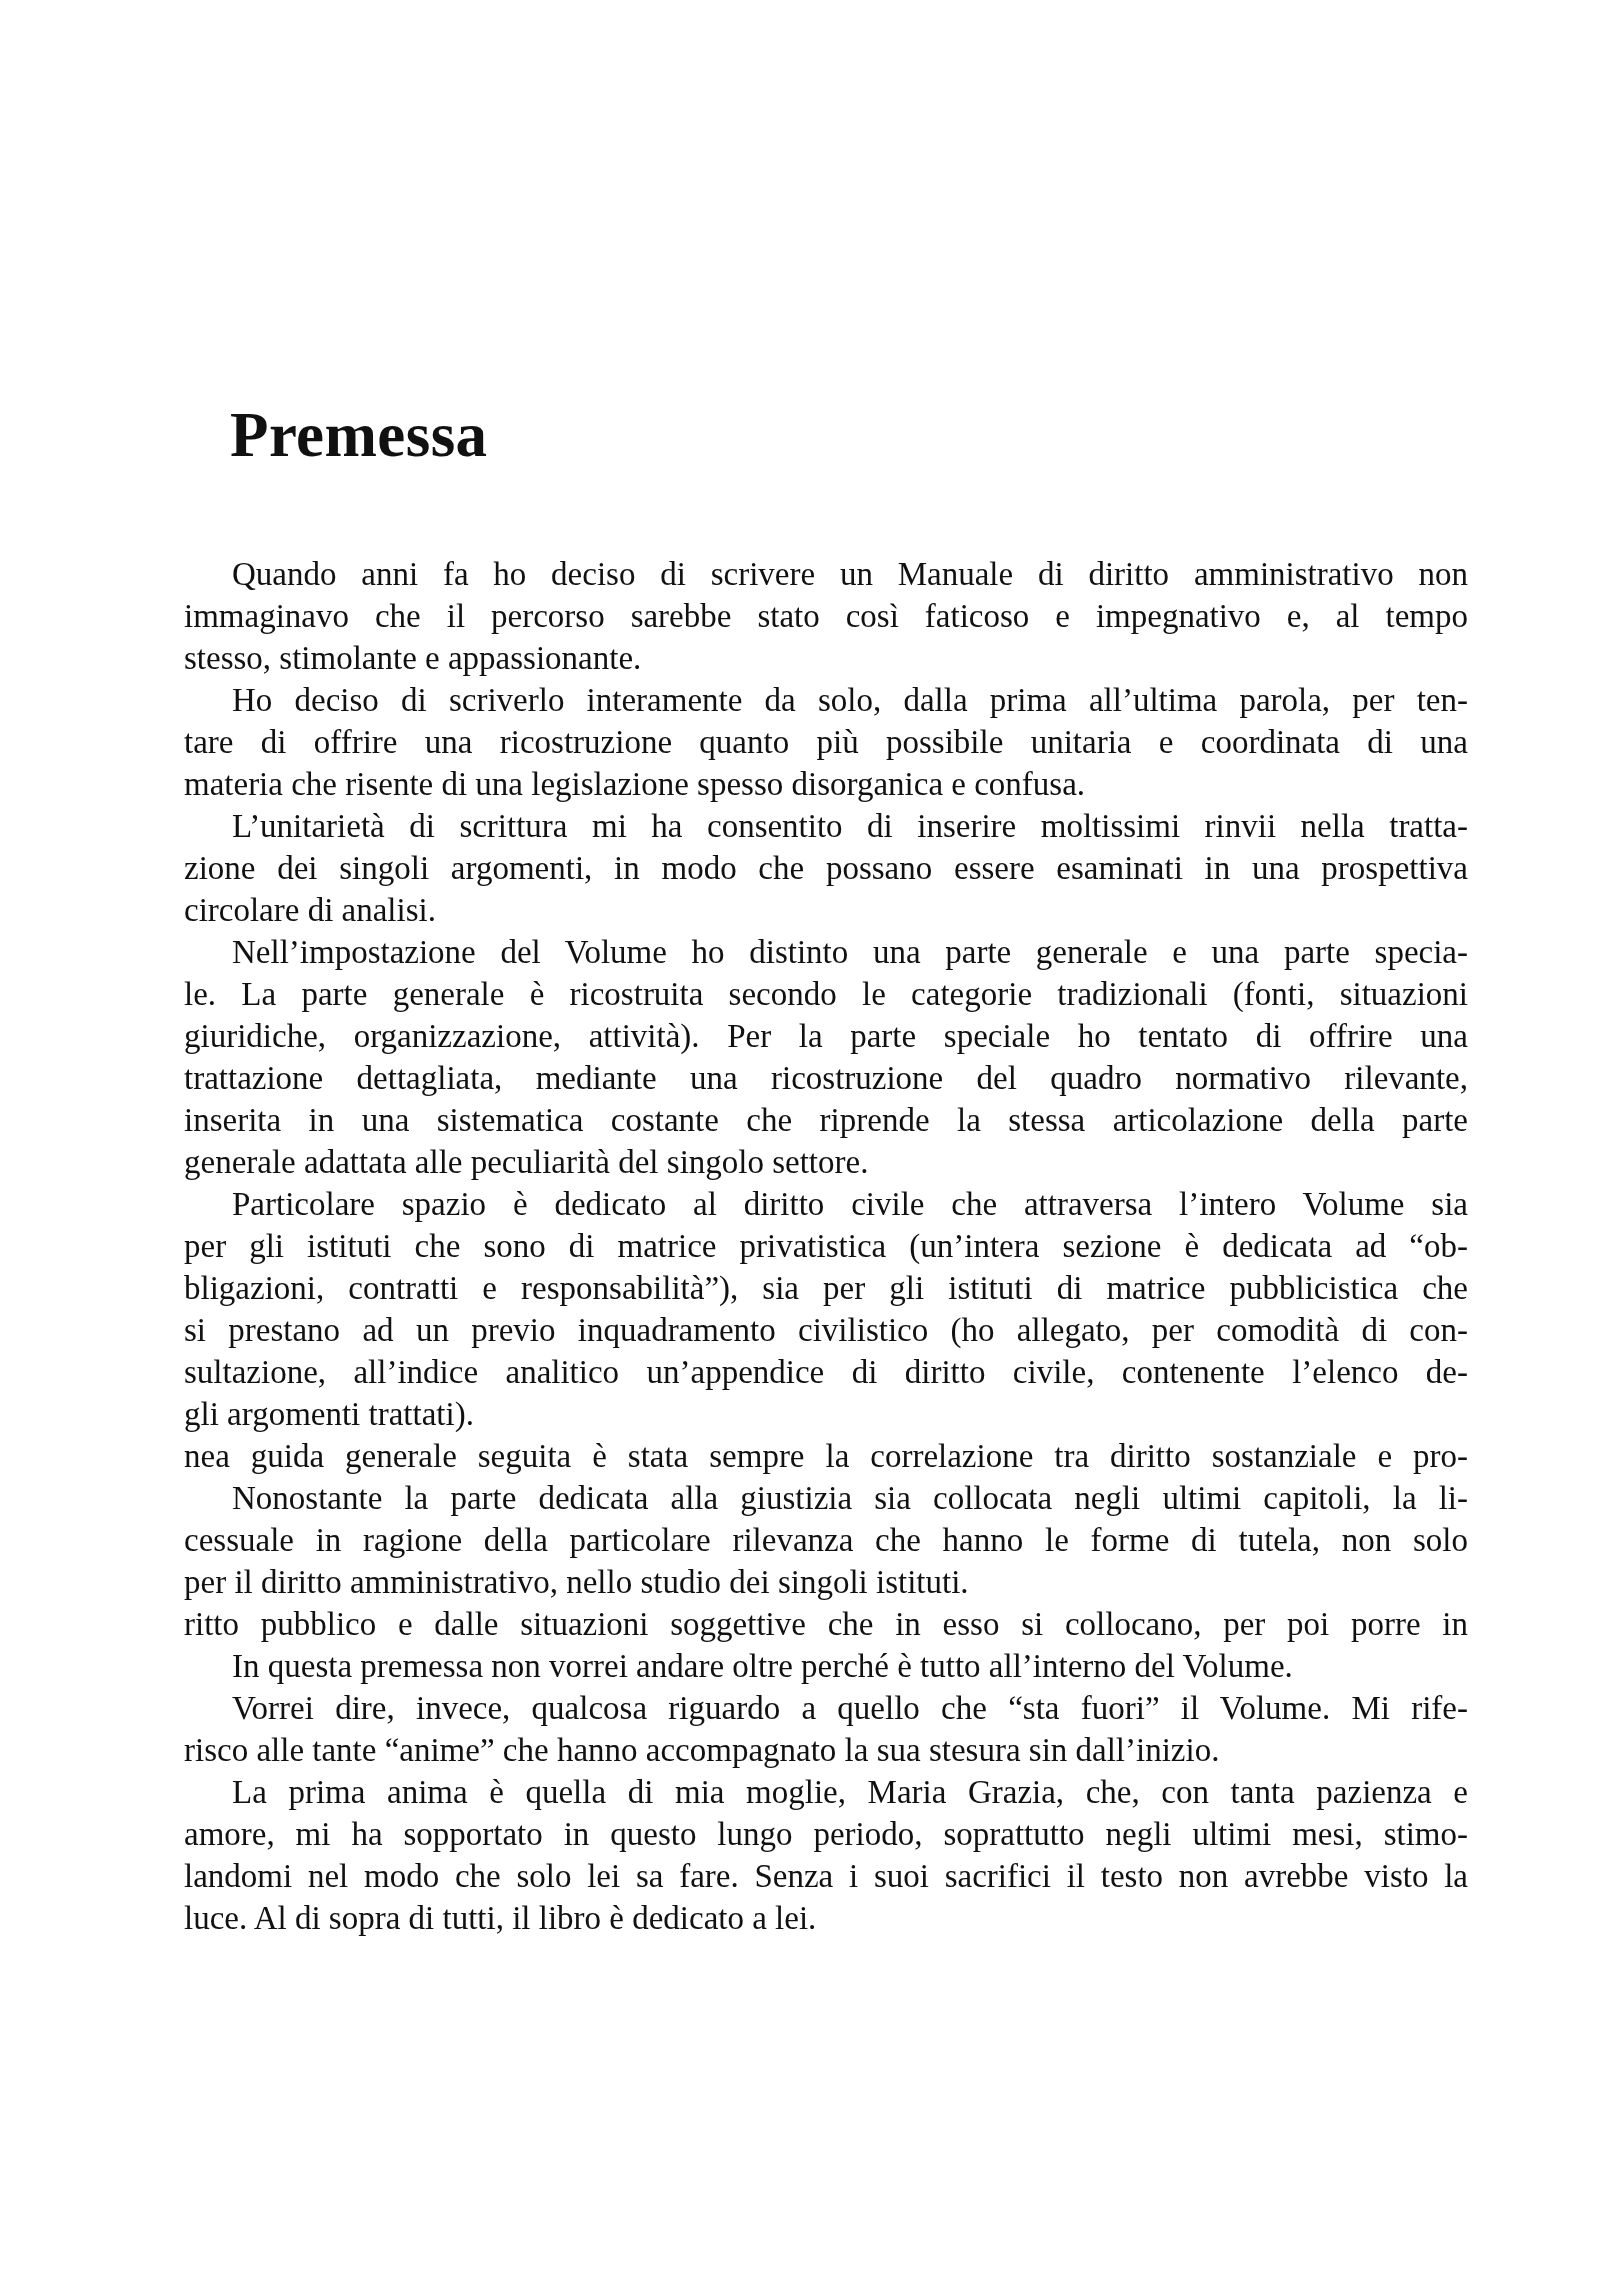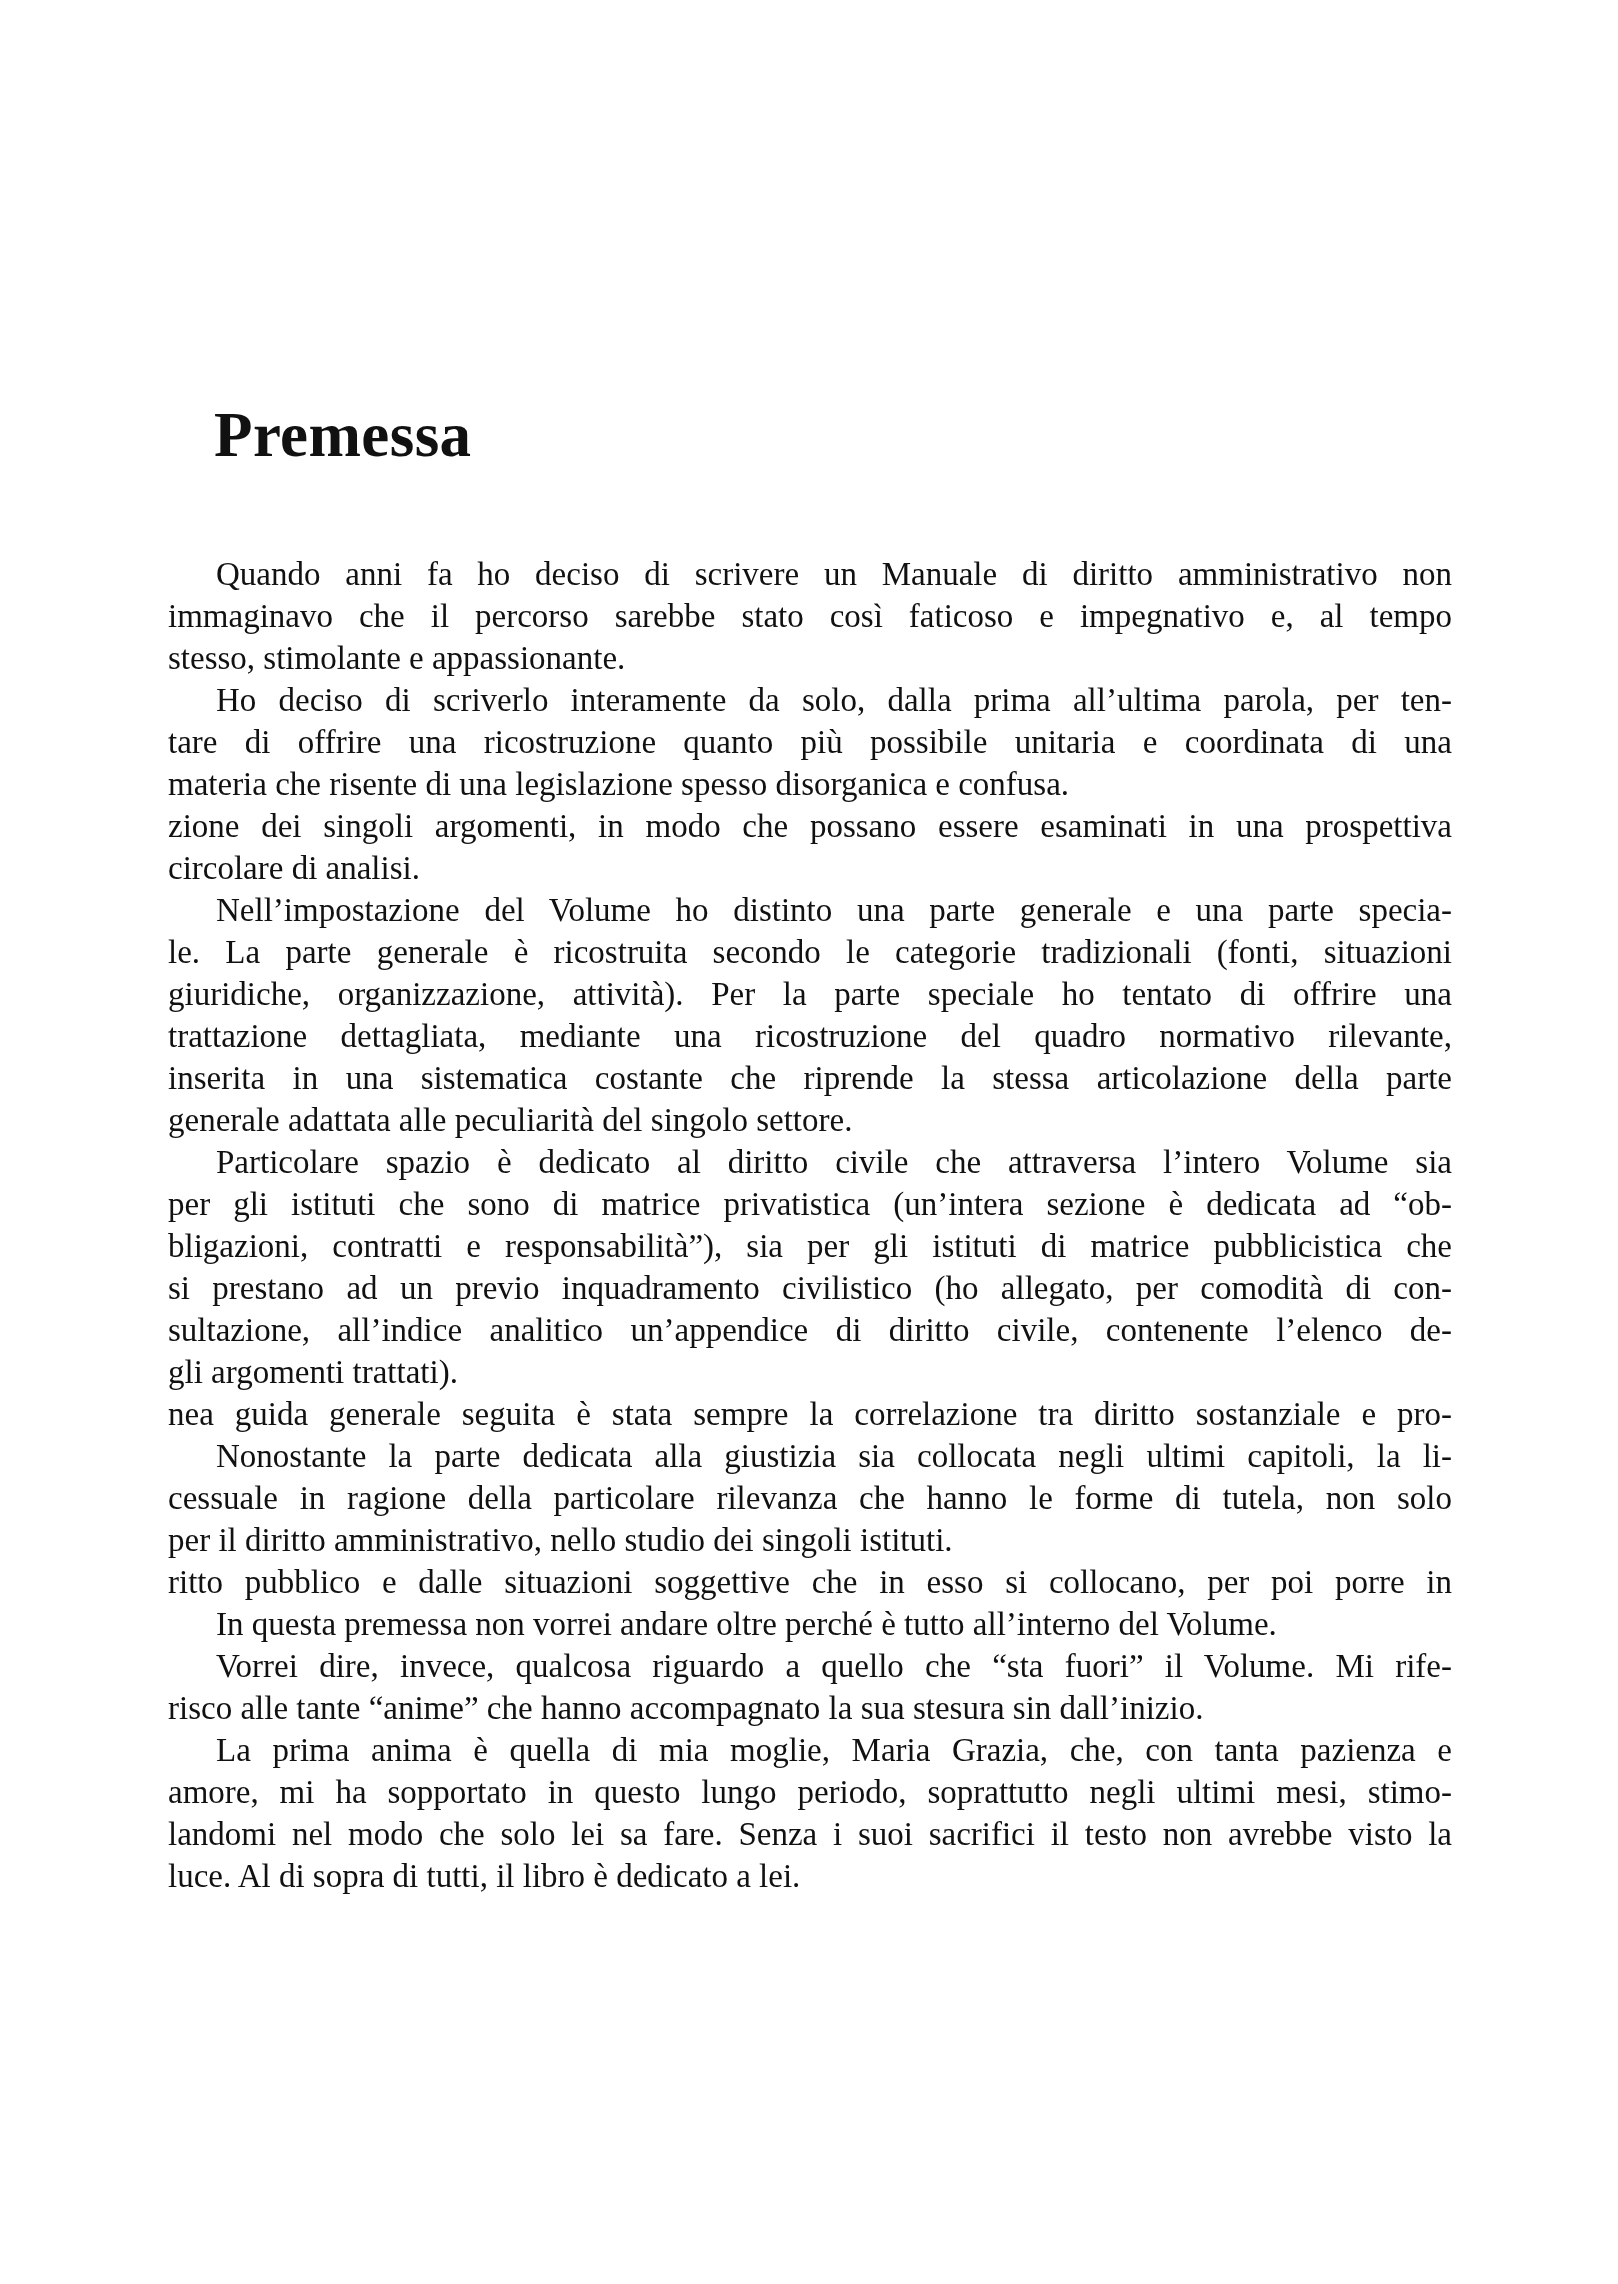--- a/index.html
+++ b/index.html
@@ -1,17 +1,17 @@
 <!DOCTYPE html>
 <html style="font-size:13px"><head>
 <meta charset="utf-8">
 <style>
   html, body { margin: 0; padding: 0; background: #ffffff; }
   body { width: 1619px; height: 2284px; position: relative; overflow: hidden; }
-  .page { position: absolute; left: 0; top: 0; width: 1429px; height: 2284px; background: #fff; padding-left: 8px; }
+  .page { position: absolute; left: 16px; top: 0; width: 1429px; height: 2284px; background: #fff; padding-left: 8px; }
   .heading {
     position: absolute; left: 214px; top: 395px; margin: 0;
     font-family: "Liberation Serif", "DejaVu Serif", serif;
     font-weight: bold; font-size: 63px; line-height: 81px; color: #111;
     letter-spacing: 0.4px;
   }
   .body-text {
     position: absolute; left: 168px; top: 553px; width: 1284px;
     font-family: "Liberation Serif", "DejaVu Serif", serif;
     font-size: 33px; line-height: 42px; color: #111;
@@ -30,20 +30,21 @@
         <span class="line indent">Quando anni fa ho deciso di scrivere un Manuale di diritto amministrativo non</span>
         <span class="line">immaginavo che il percorso sarebbe stato così faticoso e impegnativo e, al tempo</span>
         <span class="line last">stesso, stimolante e appassionante.</span>
       </div>
       <div>
         <span class="line indent">Ho deciso di scriverlo interamente da solo, dalla prima all’ultima parola, per ten-</span>
         <span class="line">tare di offrire una ricostruzione quanto più possibile unitaria e coordinata di una</span>
         <span class="line last">materia che risente di una legislazione spesso disorganica e confusa.</span>
       </div>
       <div>
+        <span class="line indent">L’unitarietà di scrittura mi ha consentito di inserire moltissimi rinvii nella tratta-</span>
         <span class="line">zione dei singoli argomenti, in modo che possano essere esaminati in una prospettiva</span>
         <span class="line last">circolare di analisi.</span>
       </div>
       <div>
         <span class="line indent">Nell’impostazione del Volume ho distinto una parte generale e una parte specia-</span>
         <span class="line">le. La parte generale è ricostruita secondo le categorie tradizionali (fonti, situazioni</span>
         <span class="line">giuridiche, organizzazione, attività). Per la parte speciale ho tentato di offrire una</span>
         <span class="line">trattazione dettagliata, mediante una ricostruzione del quadro normativo rilevante,</span>
         <span class="line">inserita in una sistematica costante che riprende la stessa articolazione della parte</span>
         <span class="line last">generale adattata alle peculiarità del singolo settore.</span>

